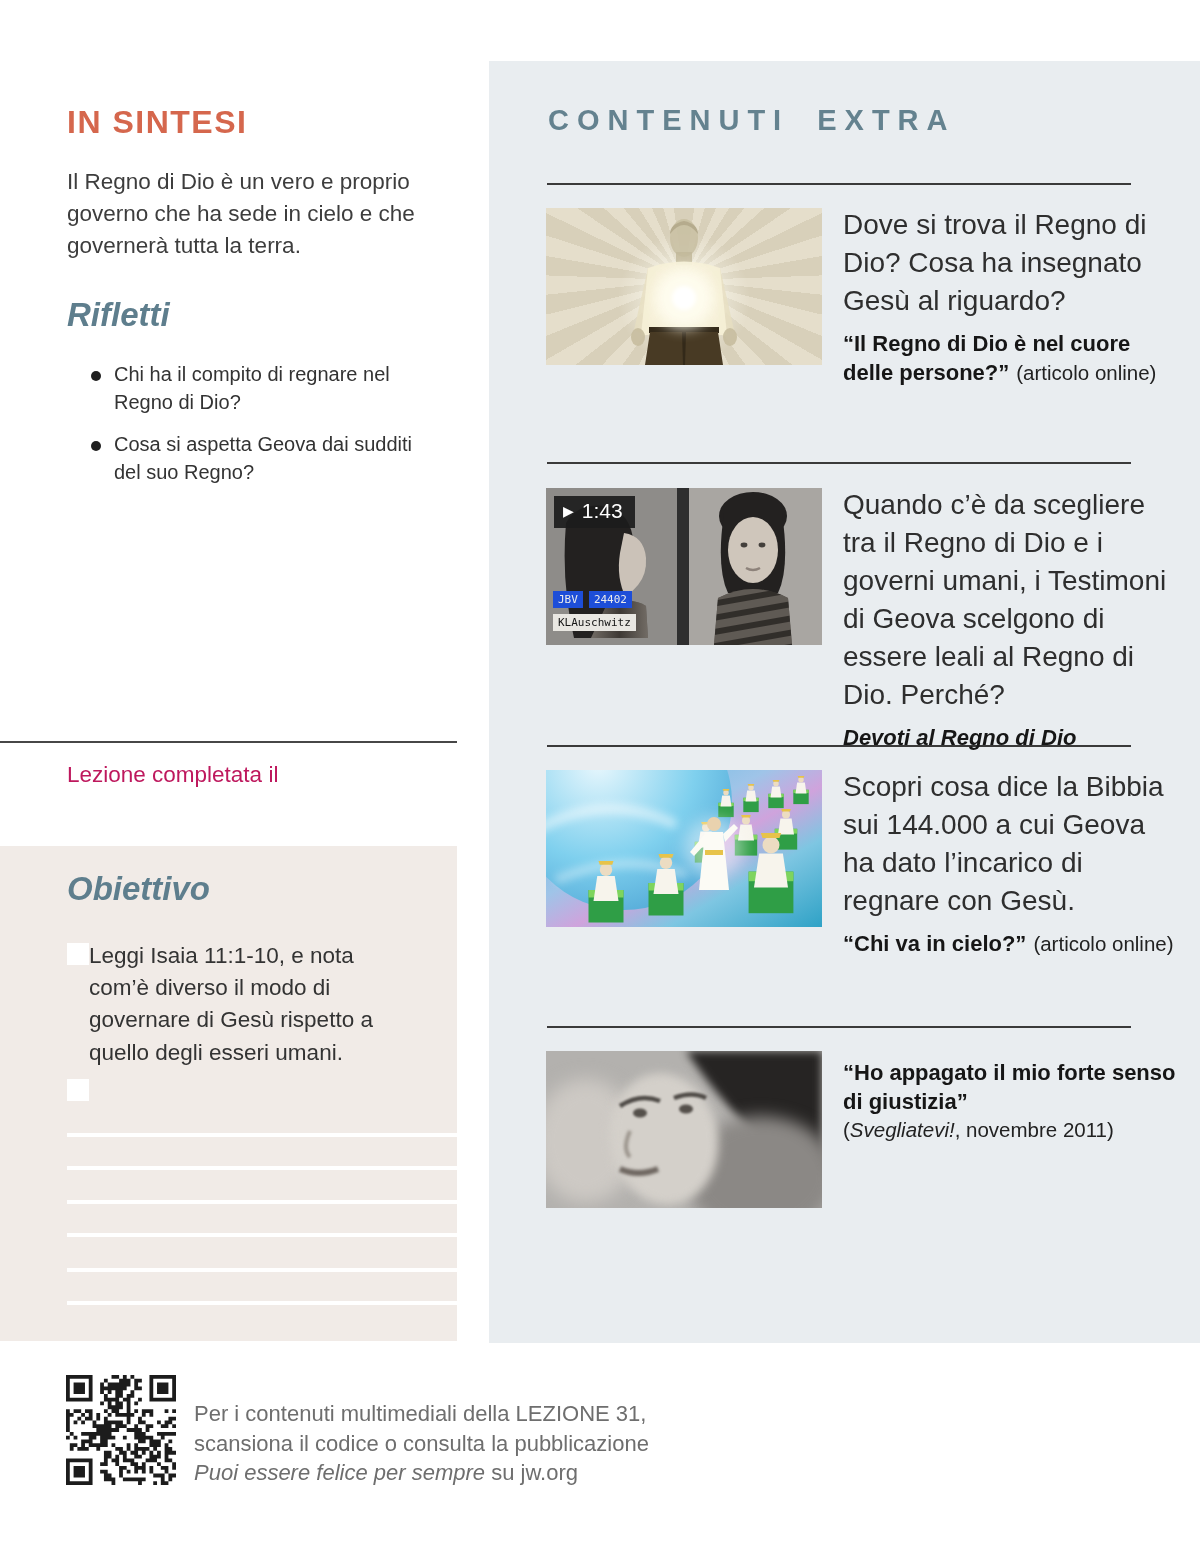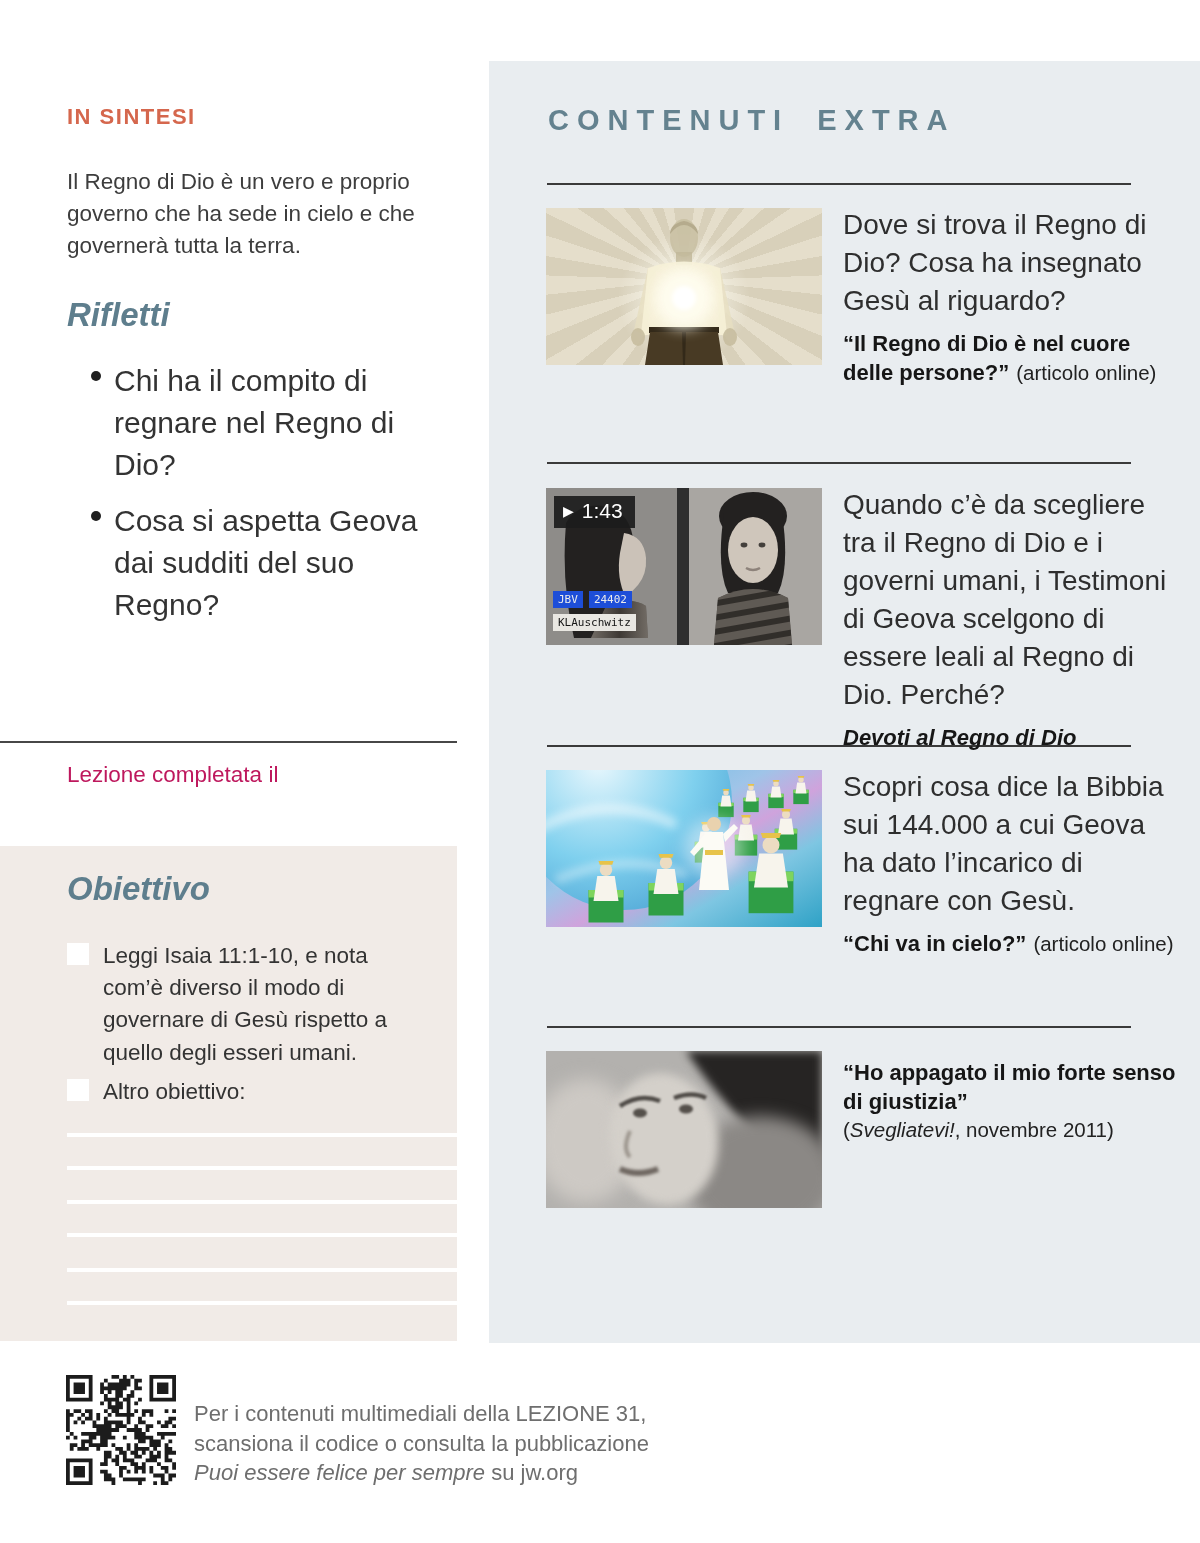--- a/index.html
+++ b/index.html
@@ -1,36 +1,36 @@
 <!DOCTYPE html>
 <html><head>
 <meta charset="utf-8">
 <style>
   html,body{margin:0;padding:0;}
   body{width:1200px;height:1543px;position:relative;background:#ffffff;
        font-family:"Liberation Sans",sans-serif;color:#3d3d3d;}
   .abs{position:absolute;}
   
-  .h-orange{left:67px;top:104px;margin:0;font-size:22px;font-weight:bold;
+  .h-orange{left:67px;top:104px;margin:0;font-size:32px;font-weight:bold;
             letter-spacing:1.5px;color:#d5674d;}
   .summary-body{left:67px;top:166px;width:370px;margin:0;font-size:22.5px;
                 line-height:1.42;color:#3d3d3d;}
   .h-blue{margin:0;font-size:33px;font-weight:bold;color:#5e7e8d;font-style:italic;}
   .reflect-title{left:67px;top:296px;}
   .reflect-list{left:67px;top:360px;width:360px;margin:0;padding:0;list-style:none;}
   .reflect-list li{position:relative;padding-left:47px;margin-bottom:14px;
-                   font-size:30px;line-height:1.4;color:#333;}
+                   font-size:20px;line-height:1.4;color:#333;}
   .reflect-list li::before{content:"";position:absolute;left:24px;top:11px;
                    width:10px;height:10px;border-radius:50%;background:#1f1f1f;}
   .left-divider{left:0;top:741px;width:457px;height:2px;background:#474747;}
   .lesson-completed{left:67px;top:762px;margin:0;font-size:22.5px;color:#be185d;}
   
   .objective-box{left:0;top:846px;width:457px;height:495px;background:#f1ebe7;}
   .objective-title{position:absolute;left:67px;top:24px;}
-  .task{position:absolute;left:67px;display:flex;gap:14px;}
+  .task{position:absolute;left:67px;display:flex;}
   .task .checkbox{flex:0 0 auto;width:22px;height:22px;background:#ffffff;margin-top:3px;}
   .task p{margin:0;width:315px;font-size:22.5px;line-height:1.43;color:#333;}
   .task1{top:94px;}
   .task2{top:230px;}
   .wline{position:absolute;left:67px;width:390px;height:4px;background:#ffffff;}
   
   .panel-extra{left:489px;top:61px;width:711px;height:1282px;background:#e9edf0;}
   .extra-title{left:548px;top:104px;margin:0;font-size:29px;font-weight:bold;
                letter-spacing:8px;word-spacing:12px;color:#64828f;}
   .ediv{left:547px;width:584px;height:2px;background:#3a3a3a;}
@@ -83,21 +83,20 @@
 <p class="abs lesson-completed">Lezione completata il</p>
 
 <section class="abs objective-box">
   <h2 class="h-blue objective-title">Obiettivo</h2>
   <div class="task task1">
     <span class="checkbox"></span>
     <p>Leggi Isaia 11:1-10, e nota com’è diverso il modo di governare di Gesù rispetto a quello degli esseri umani.</p>
   </div>
   <div class="task task2">
     <span class="checkbox"></span>
-    <p>Altro obiettivo:</p>
   </div>
   <div class="wline" style="top:287px"></div>
   <div class="wline" style="top:320px"></div>
   <div class="wline" style="top:354px"></div>
   <div class="wline" style="top:387px"></div>
   <div class="wline" style="top:422px"></div>
   <div class="wline" style="top:455px"></div>
 </section>
 
 <h2 class="abs extra-title">CONTENUTI EXTRA</h2>

